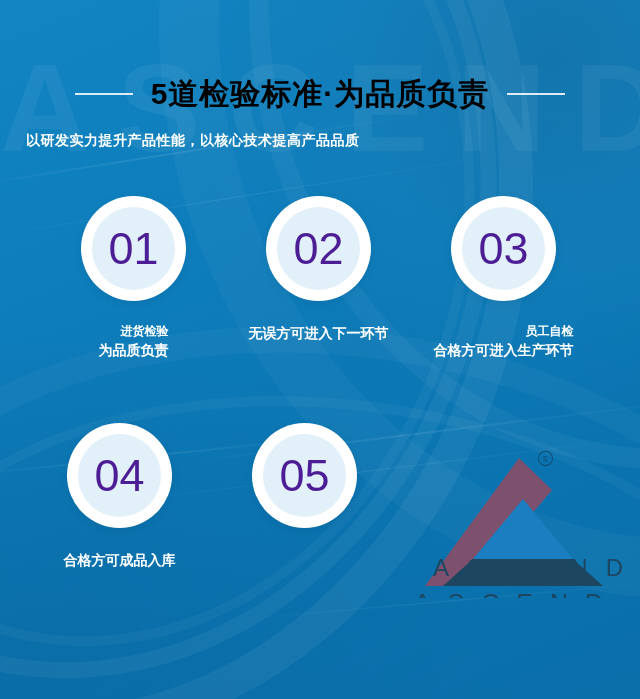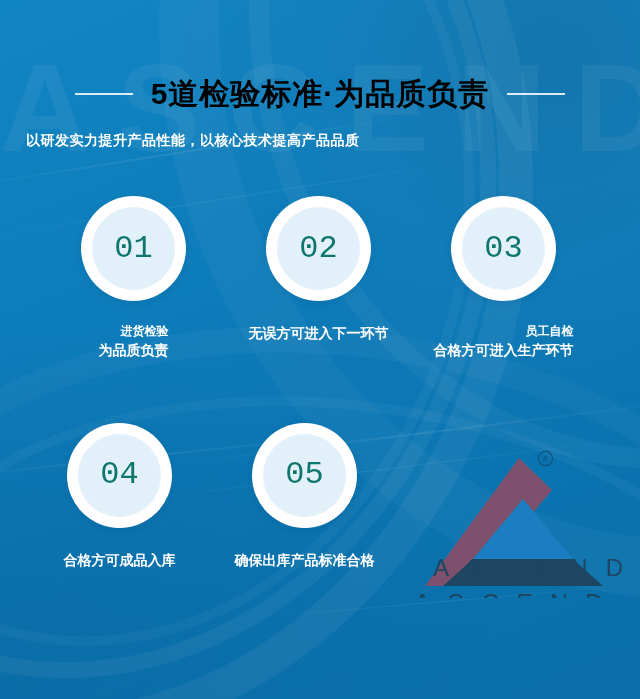--- a/index.html
+++ b/index.html
@@ -181,24 +181,24 @@
   .circle-inner {
     width: 83px;
     height: 83px;
     border-radius: 50%;
     background: #e2f0f9;
     display: flex;
     align-items: center;
     justify-content: center;
   }
   .step-num {
-    color: #0f766e;
-    font-size: 32px;
+    color: #4c1d95;
+    font-size: 45px;
     font-weight: 400;
-    font-family: Liberation Mono, monospace;
+    font-family: Liberation Sans, sans-serif;
     letter-spacing: 0px;
     line-height: 1;
   }
   .step-text {
     margin-top: 22px;
     text-align: center;
     color: #ffffff;
     line-height: 1.45;
     white-space: nowrap;
   }
@@ -316,21 +316,20 @@
         </div>
       </div>
 
       <div class="step">
         <div class="circle">
           <div class="circle-inner">
             <span class="step-num">05</span>
           </div>
         </div>
         <div class="step-text">
-          <div class="step-line2">确保出库产品标准合格</div>
         </div>
       </div>
 
     </div>
   </div>
 
   <div class="logo">
     <svg width="205" height="152" viewBox="0 0 205 152">
 
       <polygon points="104,12 137,44 56,140 10,140" fill="#7d506e"></polygon>

